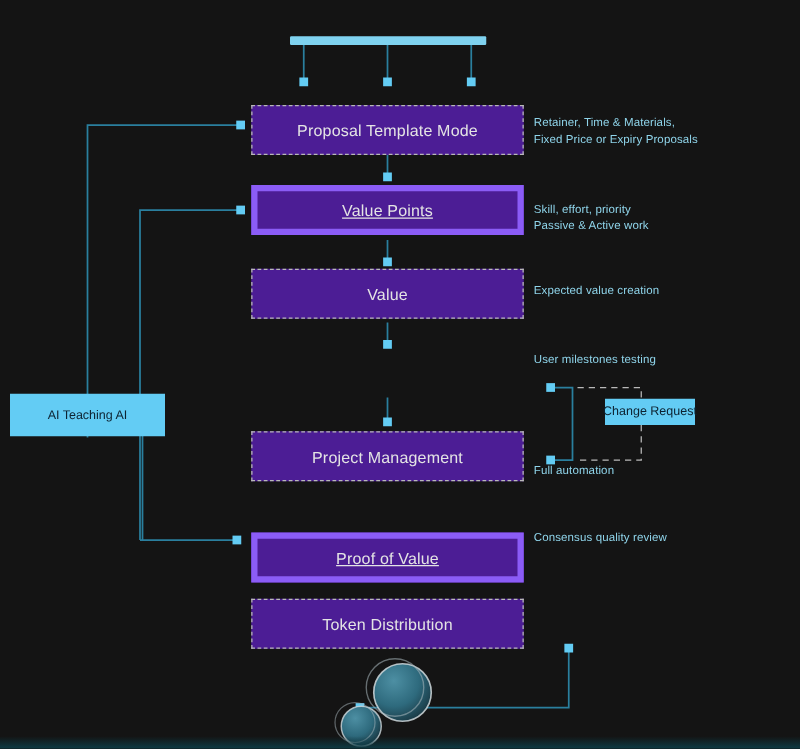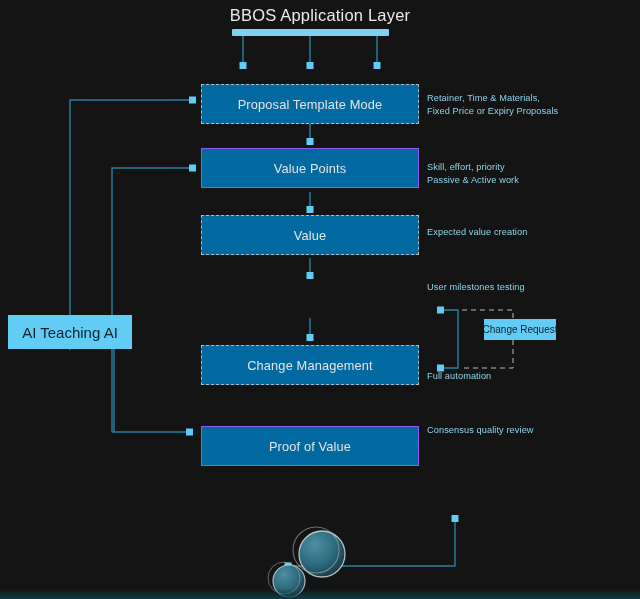--- a/index.html
+++ b/index.html
@@ -52,49 +52,49 @@
   
   .node {
     position: absolute;
     left: 201px;
     width: 218px;
     height: 40px;
     box-sizing: border-box;
     display: flex;
     align-items: center;
     justify-content: center;
-    background: #0369a1;
+    background: #4c1d95;
     font-size: 12.8px;
     color: #e4e4e4;
     letter-spacing: .15px;
     white-space: nowrap;
   }
   .node.dashed { border: 1px dashed #b9b9b9; }
-  .node.solid  { border: 1px solid #8b5cf6; }
+  .node.solid  { border: 5px solid #8b5cf6; text-decoration: underline; }
 
   
   .annot {
     position: absolute;
     left: 427px;
     font-size: 9.2px;
     line-height: 12.5px;
     color: #8fd4ea;
     letter-spacing: .1px;
     white-space: pre;
   }
 
   
   .fillbox {
     position: absolute;
     background: #63ccf4;
     color: #0d2230;
     display: flex;
     align-items: center;
     justify-content: center;
-    font-size: 15px;
+    font-size: 10px;
     white-space: nowrap;
   }
   .fillbox.small { font-size: 10px; }
 
   
   svg.wires {
     position: absolute;
     left: 0; top: 0;
     width: 640px; height: 599px;
     pointer-events: none;
@@ -145,28 +145,28 @@
       <rect x="189" y="96.5" width="7" height="7"></rect>
       <rect x="189" y="164.5" width="7" height="7"></rect>
       <rect x="186" y="428.5" width="7" height="7"></rect>
       <rect x="437" y="306.5" width="7" height="7"></rect>
       <rect x="437" y="364.5" width="7" height="7"></rect>
       <rect x="284.5" y="562.5" width="7" height="7"></rect>
       <rect x="451.5" y="515" width="7" height="7"></rect>
     </g>
   </svg>
 
-  <div class="header-title">BBOS Application Layer</div>
   <div class="header-bar"></div>
 
   <div class="node dashed" style="top:84px">Proposal Template Mode</div>
   <div class="node solid" style="top:148px">Value Points</div>
   <div class="node dashed" style="top:215px">Value</div>
-  <div class="node dashed" style="top:345px">Change Management</div>
+  <div class="node dashed" style="top:345px">Project Management</div>
   <div class="node solid" style="top:426px">Proof of Value</div>
+  <div class="node dashed" style="top:479px">Token Distribution</div>
 
   <div class="annot" style="top:161px">Skill, effort, priority
 Passive &amp; Active work</div>
   <div class="annot" style="top:92px">Retainer, Time &amp; Materials,
 Fixed Price or Expiry Proposals</div>
   <div class="annot" style="top:226px">Expected value creation</div>
   <div class="annot" style="top:281px">User milestones testing</div>
   <div class="annot" style="top:370px">Full automation</div>
   <div class="annot" style="top:424px">Consensus quality review</div>
 

